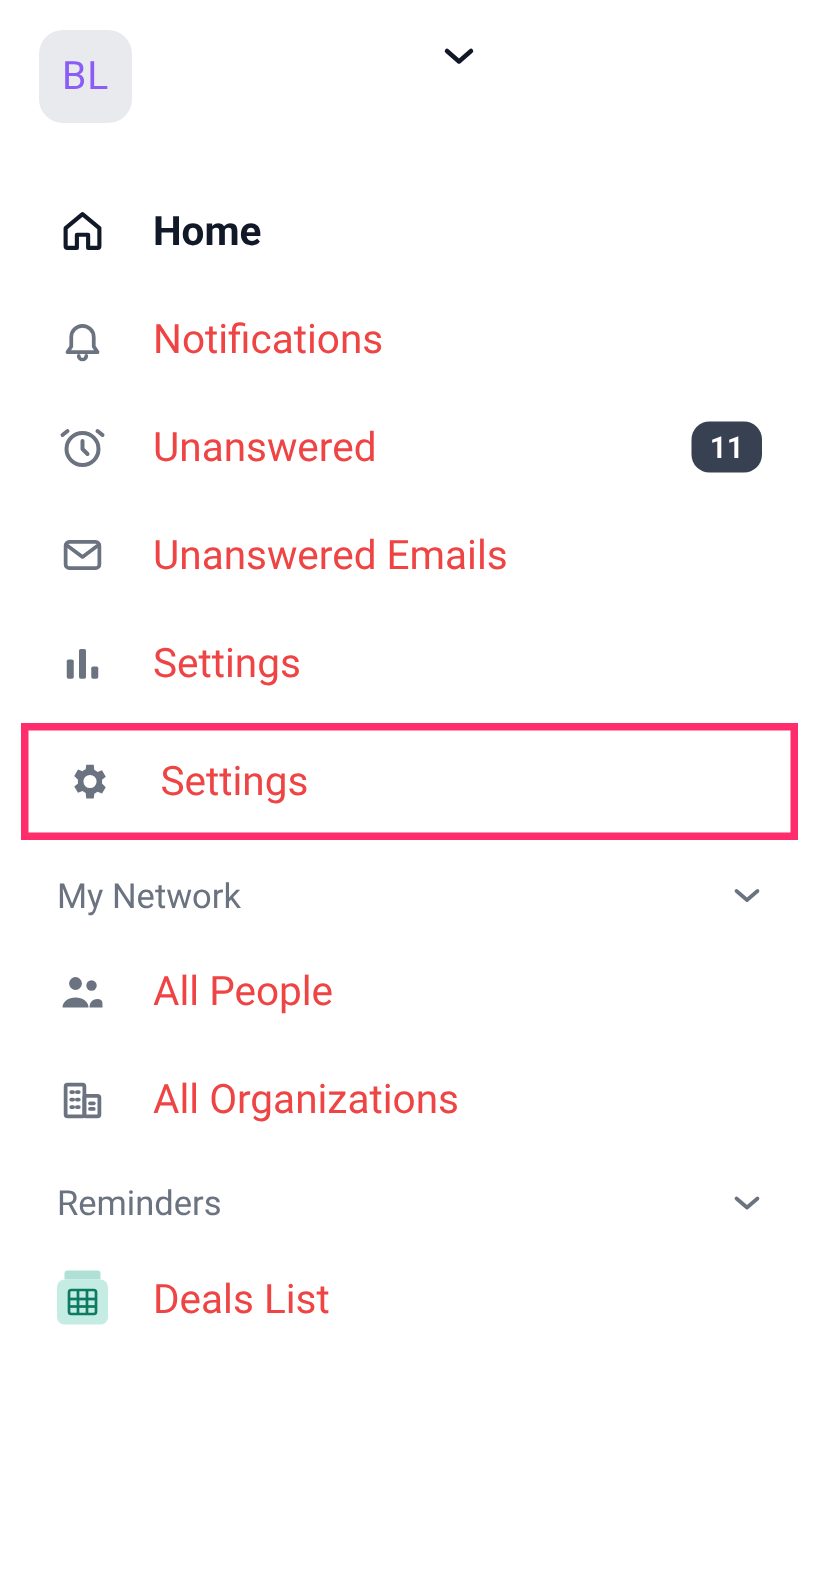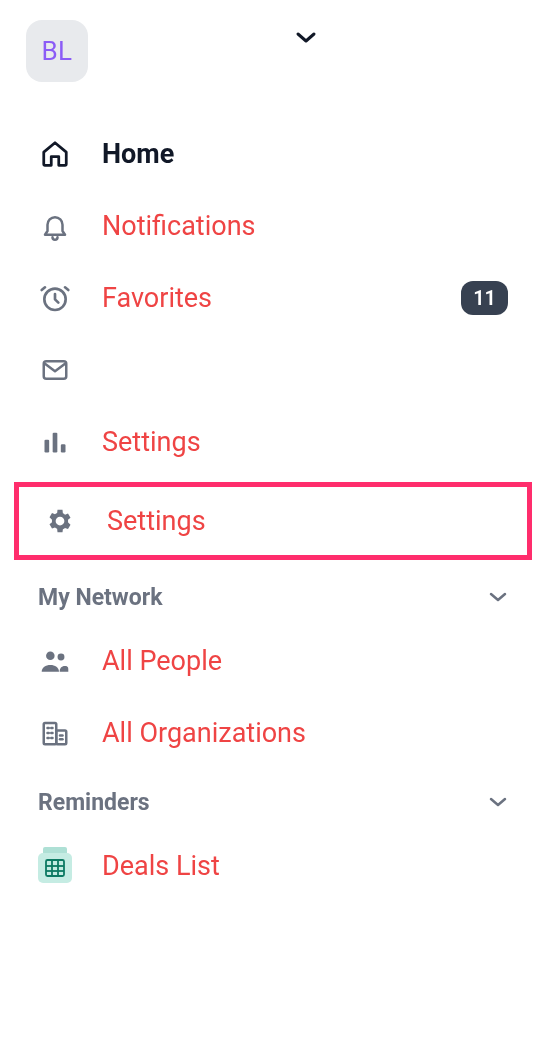--- a/index.html
+++ b/index.html
@@ -100,21 +100,21 @@
     .section-header {
       display: flex;
       align-items: center;
       justify-content: space-between;
       padding: 20px 16px 14px 16px;
       cursor: pointer;
     }
     .section-title {
       font-size: 23px;
       color: #6b7280;
-      font-weight: 700;
+      font-weight: 400;
     }
     .section-chevron { color: #6b7280; }
     .deals-icon-wrap {
       width: 34px;
       height: 34px;
       position: relative;
       margin-right: 30px;
     }
     .deals-sheet-back {
       position: absolute;
@@ -178,31 +178,32 @@
 
     <div class="nav-item">
       <span class="nav-icon">
         <svg width="32" height="32" viewBox="0 0 24 24" fill="none" stroke="currentColor" stroke-width="2" stroke-linecap="round" stroke-linejoin="round">
             <circle cx="12" cy="13" r="8"></circle>
             <path d="M12 9v4l2.5 2.5"></path>
             <path d="M4.5 4 2 6"></path>
             <path d="M19.5 4 22 6"></path>
           </svg>
       </span>
-      <span class="nav-label">Favorites</span>
+      <span class="nav-label">Unanswered</span>
       <span class="badge">11</span>
     </div>
 
     <div class="nav-item">
       <span class="nav-icon">
         <svg width="30" height="30" viewBox="0 0 24 24" fill="none" stroke="currentColor" stroke-width="2" stroke-linecap="round" stroke-linejoin="round">
             <rect x="3" y="5" width="18" height="14" rx="2"></rect>
             <path d="m4 7 8 6 8-6"></path>
           </svg>
       </span>
+      <span class="nav-label">Unanswered Emails</span>
     </div>
 
     <div class="nav-item">
       <span class="nav-icon">
         <svg width="28" height="28" viewBox="0 0 24 24" fill="currentColor">
             <rect x="3" y="10" width="4" height="11" rx="1"></rect>
             <rect x="10" y="4" width="4" height="17" rx="1"></rect>
             <rect x="17" y="14" width="4" height="7" rx="1"></rect>
           </svg>
       </span>

